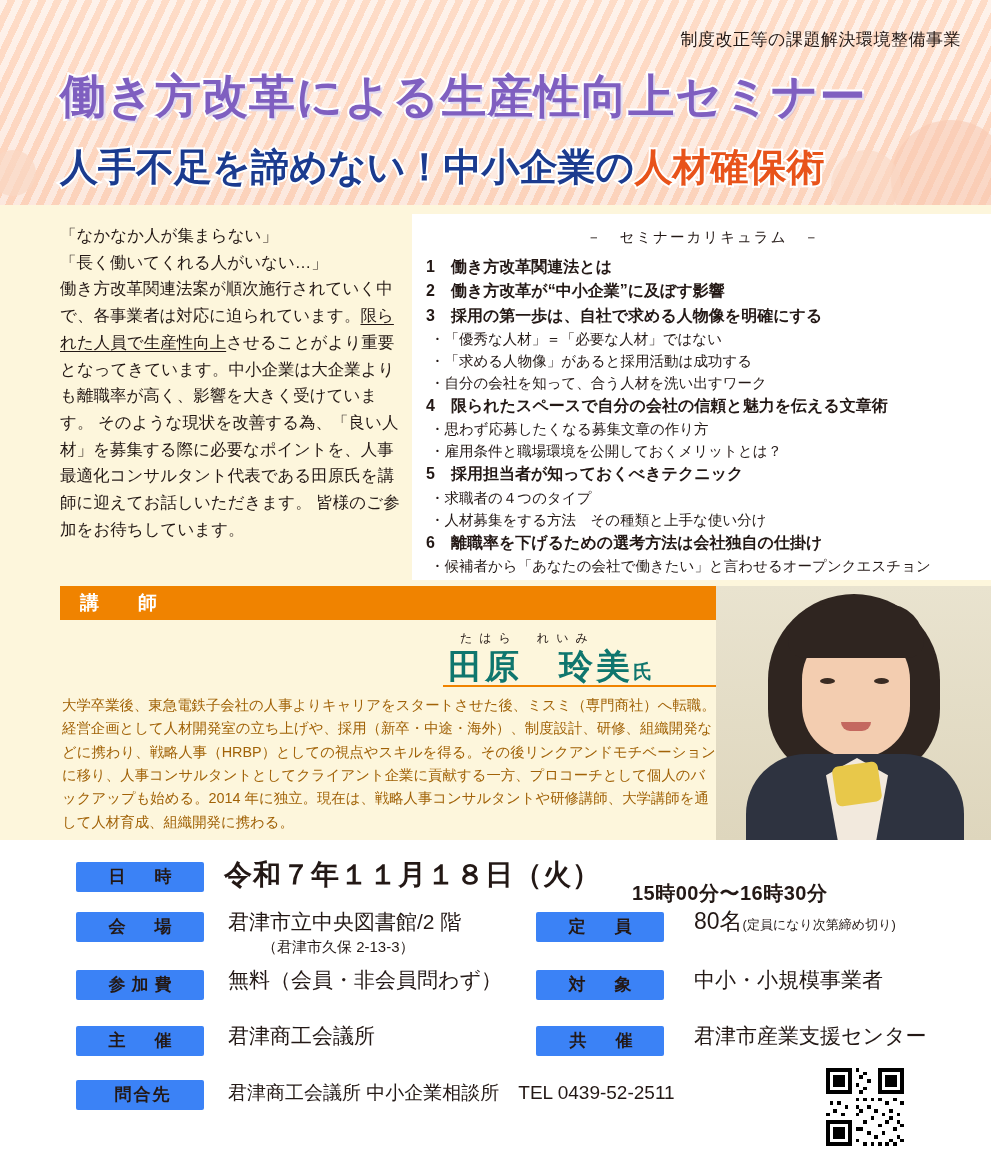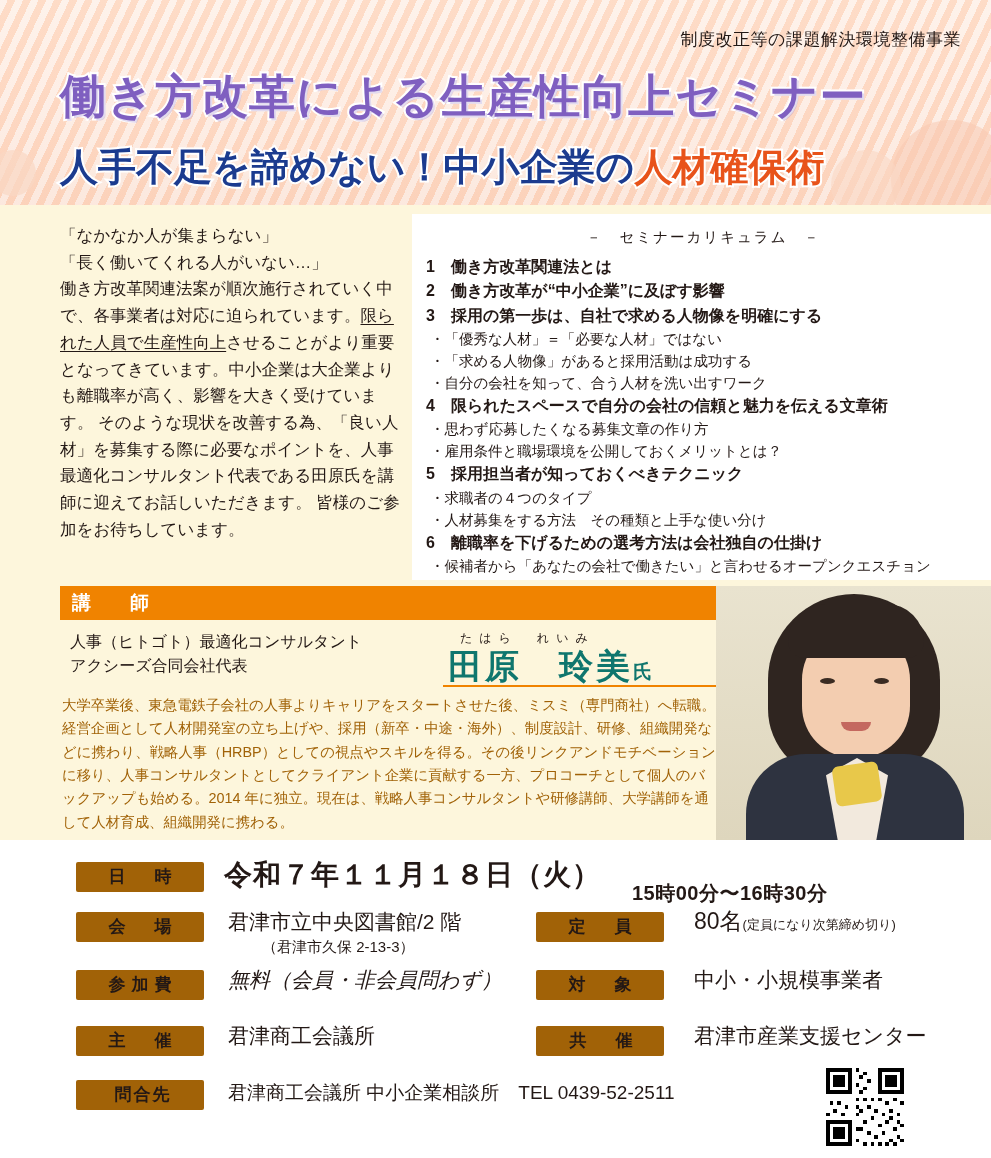--- a/index.html
+++ b/index.html
@@ -81,21 +81,21 @@
   .curr li.num{font-weight:bold;font-size:16px;}
   .curr li.dot{font-size:14.5px;padding-left:4px;}
 
   
   .lect-bar{
     position:absolute;left:60px;top:586px;width:656px;height:34px;
     background:#f08300;
   }
   .lect-bar span{
     color:#ffffff;font-size:19px;font-weight:bold;letter-spacing:10px;
-    line-height:34px;padding-left:12px;
+    line-height:34px;padding-left:20px;
   }
   .lect-role{
     position:absolute;left:70px;top:630px;width:420px;
     font-size:16px;line-height:1.5;color:#231815;
   }
   .lect-ruby{
     position:absolute;left:460px;top:630px;
     font-size:12px;letter-spacing:7px;color:#231815;
   }
   .lect-name{
@@ -139,21 +139,21 @@
     position:absolute;left:110px;top:172px;width:62px;height:86px;background:#f2e9dd;
     clip-path:polygon(50% 0,100% 20%,80% 100%,20% 100%,0 20%);
   }
   .photo .scarf{
     position:absolute;left:118px;top:178px;width:46px;height:40px;background:#e8c84a;border-radius:6px;
     transform:rotate(-8deg);
   }
 
   
   .lbl{
-    position:absolute;background:#a16207;color:#231815;
+    position:absolute;background:#3b82f6;color:#231815;
     font-size:17px;font-weight:bold;text-align:center;
     letter-spacing:6px;line-height:30px;height:30px;border-radius:2px;
     box-sizing:border-box;padding-left:6px;
   }
   .val{position:absolute;color:#231815;}
 
   .v-date{font-size:28px;font-weight:bold;letter-spacing:1px;}
   .v-time{font-size:20px;font-weight:bold;letter-spacing:0.5px;}
   .v-main{font-size:21px;}
   .v-sub{font-size:15px;}
@@ -208,24 +208,20 @@
       <li class="dot">・求職者の４つのタイプ</li>
       <li class="dot">・人材募集をする方法　その種類と上手な使い分け</li>
       <li class="num">6　離職率を下げるための選考方法は会社独自の仕掛け</li>
       <li class="dot">・候補者から「あなたの会社で働きたい」と言わせるオープンクエスチョン</li>
     </ul>
   </div>
 
   <div class="lect-bar">
     <span>講　師</span>
   </div>
-  <div class="lect-role">
-    <div>人事（ヒトゴト）最適化コンサルタント</div>
-    <div>アクシーズ合同会社代表</div>
-  </div>
   <div class="lect-ruby">たはら　れいみ</div>
   <div class="lect-name">
     <span>田原　玲美</span><span class="suffix">氏</span>
   </div>
   <div class="lect-underline"></div>
   <div class="lect-bio">大学卒業後、東急電鉄子会社の人事よりキャリアをスタートさせた後、ミスミ（専門商社）へ転職。経営企画として人材開発室の立ち上げや、採用（新卒・中途・海外）、制度設計、研修、組織開発などに携わり、戦略人事（HRBP）としての視点やスキルを得る。その後リンクアンドモチベーションに移り、人事コンサルタントとしてクライアント企業に貢献する一方、プロコーチとして個人のバックアップも始める。2014 年に独立。現在は、戦略人事コンサルタントや研修講師、大学講師を通して人材育成、組織開発に携わる。</div>
 
   <div class="photo">
     <div class="hair"></div>
     <div class="face"></div>
@@ -243,21 +239,21 @@
   <div class="val v-time" style="left:632px;top:864px;margin-top:16px;">15時00分〜16時30分</div>
 
   <div class="lbl" style="left:76px;top:912px;width:128px;">会　場</div>
   <div class="val v-main" style="left:228px;top:908px;">君津市立中央図書館/2 階</div>
   <div class="val v-sub" style="left:262px;top:938px;">（君津市久保 2-13-3）</div>
 
   <div class="lbl" style="left:536px;top:912px;width:128px;">定　員</div>
   <div class="val v-main" style="left:694px;top:906px;font-size:23px;"><span>80名</span><span class="v-small">(定員になり次第締め切り)</span></div>
 
   <div class="lbl" style="left:76px;top:970px;width:128px;">参加費</div>
-  <div class="val v-main" style="left:228px;top:966px;font-style:italic;">無料（会員・非会員問わず）</div>
+  <div class="val v-main" style="left:228px;top:966px;">無料（会員・非会員問わず）</div>
 
   <div class="lbl" style="left:536px;top:970px;width:128px;">対　象</div>
   <div class="val v-main" style="left:694px;top:966px;">中小・小規模事業者</div>
 
   <div class="lbl" style="left:76px;top:1026px;width:128px;">主　催</div>
   <div class="val v-main" style="left:228px;top:1022px;">君津商工会議所</div>
 
   <div class="lbl" style="left:536px;top:1026px;width:128px;padding-left:8px;">共　催</div>
   <div class="val v-main" style="left:694px;top:1022px;">君津市産業支援センター</div>
 

